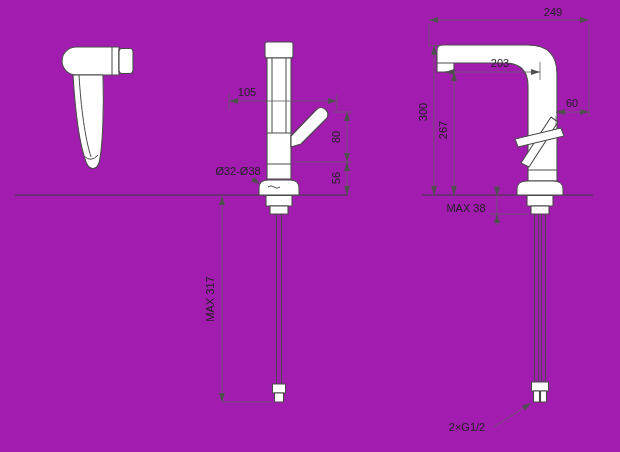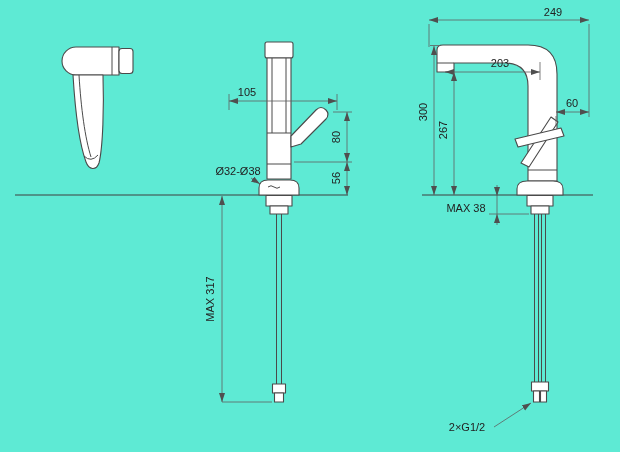--- a/index.html
+++ b/index.html
@@ -1,16 +1,16 @@
 <!DOCTYPE html>
 <html><head>
 <meta charset="utf-8">
 <style>
   html,body{margin:0;padding:0;background:#ffffff;font-family:"Liberation Sans",sans-serif;}
-  .canvas{position:relative;width:620px;height:452px;background:#5eead4;overflow:hidden;}
+  .canvas{position:relative;width:620px;height:452px;background:#a21caf;overflow:hidden;}
   svg{display:block;}
   svg text{font-family:"Liberation Sans",sans-serif;font-size:11px;fill:#222222;}
   .part{fill:#ffffff;stroke:#4a4a4a;stroke-width:1.1;stroke-linejoin:round;}
   .pline{stroke:#4a4a4a;stroke-width:1;fill:none;}
   .dim{stroke:#5f5f5f;stroke-width:0.8;fill:none;}
   .counter{stroke:#3f3f3f;stroke-width:1.1;}
 </style>
 </head>
 <body>
 

